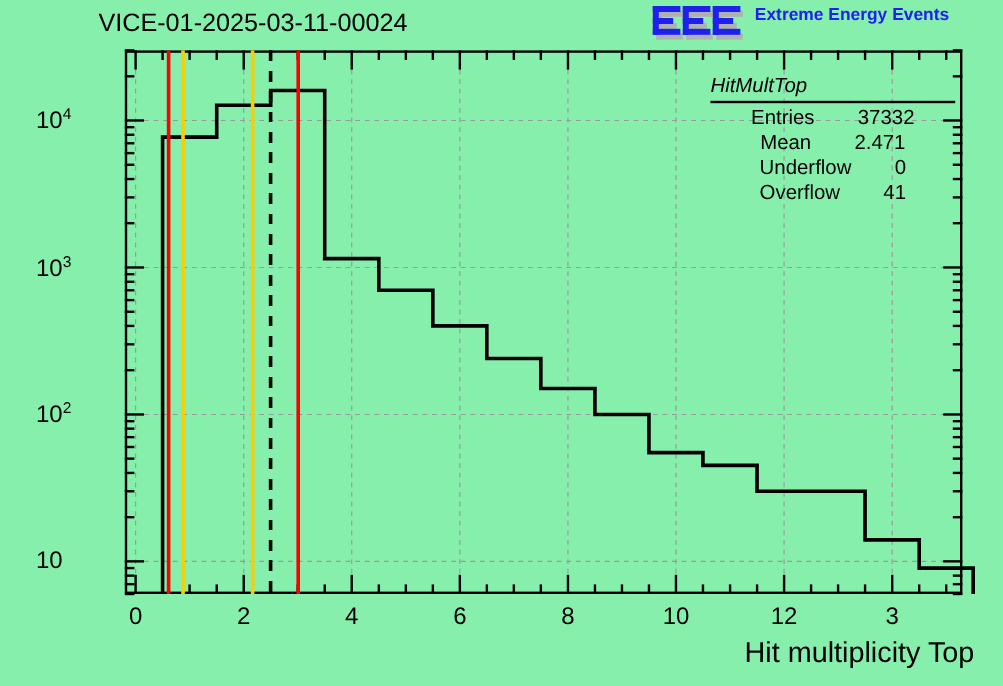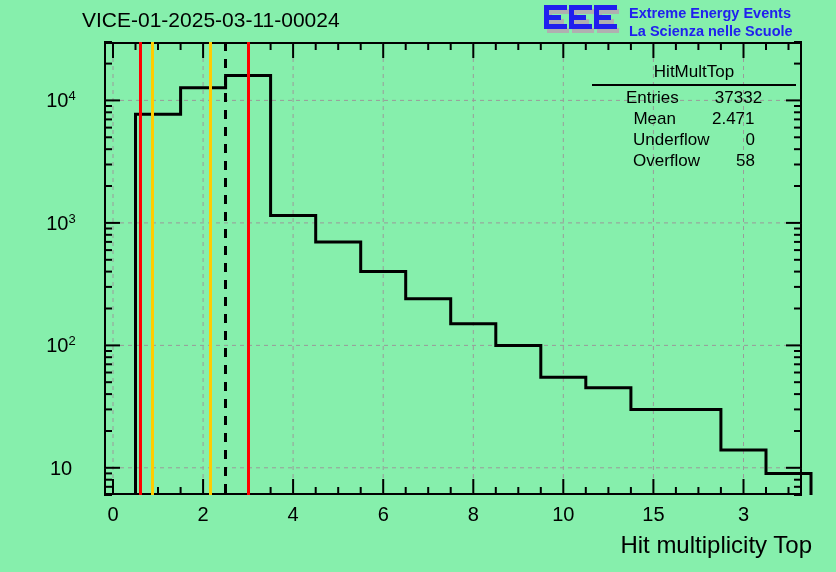--- a/index.html
+++ b/index.html
@@ -19,36 +19,36 @@
   .logo-sub div{font-size:14.5px;color:#2020ee;white-space:nowrap;font-weight:bold;}
 
   
   .frame{
     position:absolute;left:104px;top:42px;width:698px;height:453px;
     border:2px solid #000;box-sizing:border-box;background:transparent;
   }
 
   
   .xlab{position:absolute;font-size:20px;color:#000;text-align:center;transform:translateX(-50%);}
-  .ylab{position:absolute;font-size:20px;color:#000;text-align:center;transform:translateY(-50%);white-space:nowrap;}
+  .ylab{position:absolute;font-size:20px;color:#000;text-align:left;transform:translateY(-50%);white-space:nowrap;}
   .ylab sup{font-size:13px;vertical-align:super;}
 
   .axis-title{
     position:absolute;right:24px;top:531px;font-size:24px;color:#000;white-space:nowrap;
   }
 
   
   .vline{position:absolute;width:3px;}
 
   
   .stats{
     position:absolute;left:592px;top:62px;width:204px;
     font-size:17px;color:#000;background:transparent;
   }
-  .stats .sname{text-align:center;padding-bottom:1px;}
+  .stats .sname{text-align:left;padding-bottom:1px;font-style:italic;}
   .stats .sep{border-top:2px solid #000;margin:1px 0 1px 0;}
   .stats .row{display:flex;justify-content:center;line-height:21px;}
   .stats .row .k{text-align:left;}
   .stats .row .v{text-align:right;margin-left:36px;}
 
   svg{display:block;overflow:visible;}
 </style>
 </head>
 <body>
 
@@ -82,21 +82,20 @@
         <rect x="26" y="12" width="17" height="5"></rect>
         <rect x="26" y="21" width="23" height="5"></rect>
         <rect x="51" y="2" width="23" height="5"></rect>
         <rect x="51" y="2" width="5" height="24"></rect>
         <rect x="51" y="12" width="17" height="5"></rect>
         <rect x="51" y="21" width="23" height="5"></rect>
       </g>
     </svg>
     <div class="logo-sub">
       <div>Extreme Energy Events</div>
-      <div>La Scienza nelle Scuole</div>
     </div>
   </div>
 
   <div class="frame" id="frame"></div>
 
   <svg id="plot" style="position:absolute;left:104px;top:42px;" width="698" height="453">
       <line x1="0" y1="425.8" x2="698" y2="425.8" stroke="#9a9a9a" stroke-width="1" stroke-dasharray="4,4"></line>
       <line x1="0" y1="303.4" x2="698" y2="303.4" stroke="#9a9a9a" stroke-width="1" stroke-dasharray="4,4"></line>
       <line x1="0" y1="180.9" x2="698" y2="180.9" stroke="#9a9a9a" stroke-width="1" stroke-dasharray="4,4"></line>
       <line x1="0" y1="58.4" x2="698" y2="58.4" stroke="#9a9a9a" stroke-width="1" stroke-dasharray="4,4"></line>
@@ -241,21 +240,21 @@
       <path d="M 31.5 453.0 L 31.5 72.3 L 76.6 72.3 L 76.6 45.7 L 121.6 45.7 L 121.6 33.4 L 166.6 33.4 L 166.6 173.5 L 211.7 173.5 L 211.7 199.9 L 256.7 199.9 L 256.7 229.6 L 301.7 229.6 L 301.7 256.8 L 346.7 256.8 L 346.7 281.8 L 391.8 281.8 L 391.8 303.4 L 436.8 303.4 L 436.8 335.2 L 481.8 335.2 L 481.8 345.8 L 526.9 345.8 L 526.9 367.4 L 571.9 367.4 L 571.9 367.4 L 616.9 367.4 L 616.9 407.9 L 662.0 407.9 L 662.0 431.4 L 707.0 431.4 L 707.0 453.0" fill="none" stroke="#000" stroke-width="3" stroke-linejoin="miter"></path>
     </svg>
 
   <div id="labels">
       <div class="xlab" style="left: 113.006px; top: 503px;">0</div>
       <div class="xlab" style="left: 203.071px; top: 503px;">2</div>
       <div class="xlab" style="left: 293.135px; top: 503px;">4</div>
       <div class="xlab" style="left: 383.2px; top: 503px;">6</div>
       <div class="xlab" style="left: 473.265px; top: 503px;">8</div>
       <div class="xlab" style="left: 563.329px; top: 503px;">10</div>
-      <div class="xlab" style="left: 653.394px; top: 503px;">15</div>
+      <div class="xlab" style="left: 653.394px; top: 503px;">12</div>
       <div class="xlab" style="left: 743.458px; top: 503px;">3</div>
       <div class="ylab" style="left: 30px; width: 62px; top: 467.831px;">10</div>
       <div class="ylab" style="left: 30px; width: 62px; top: 345.364px;">10<sup>2</sup></div>
       <div class="ylab" style="left: 30px; width: 62px; top: 222.898px;">10<sup>3</sup></div>
       <div class="ylab" style="left: 30px; width: 62px; top: 100.431px;">10<sup>4</sup></div>
     </div>
   <div id="markers">
       <div class="vline" style="left: 139.426px; top: 42px; height: 453px; background: rgb(255, 0, 0);"></div>
       <div class="vline" style="left: 150.685px; top: 42px; height: 453px; background: rgb(255, 204, 0);"></div>
       <div class="vline" style="left: 209.226px; top: 42px; height: 453px; background: rgb(255, 204, 0);"></div>
@@ -276,18 +275,18 @@
         <div class="row">
           <span class="k">Mean</span>
           <span class="v">2.471</span>
         </div>
         <div class="row">
           <span class="k">Underflow</span>
           <span class="v">0</span>
         </div>
         <div class="row">
           <span class="k">Overflow</span>
-          <span class="v">58</span>
+          <span class="v">41</span>
         </div>
       </div>
   </div>
 
 </div>
 
 </body></html>

